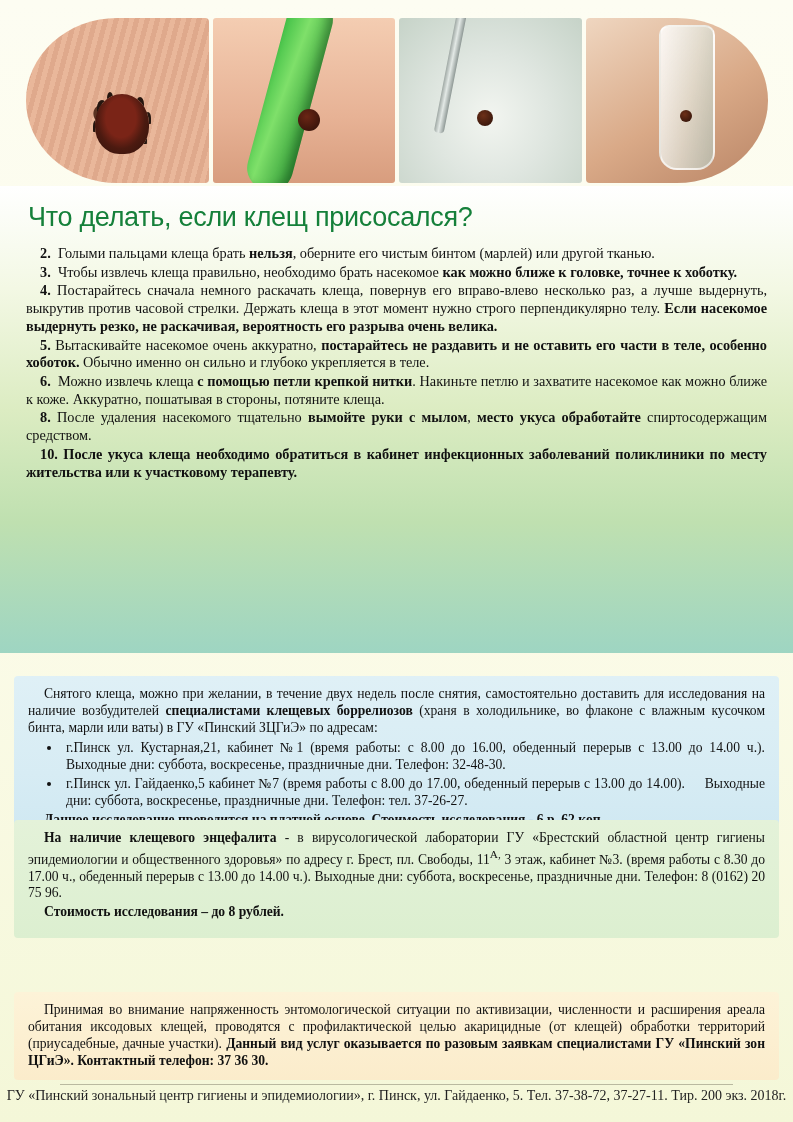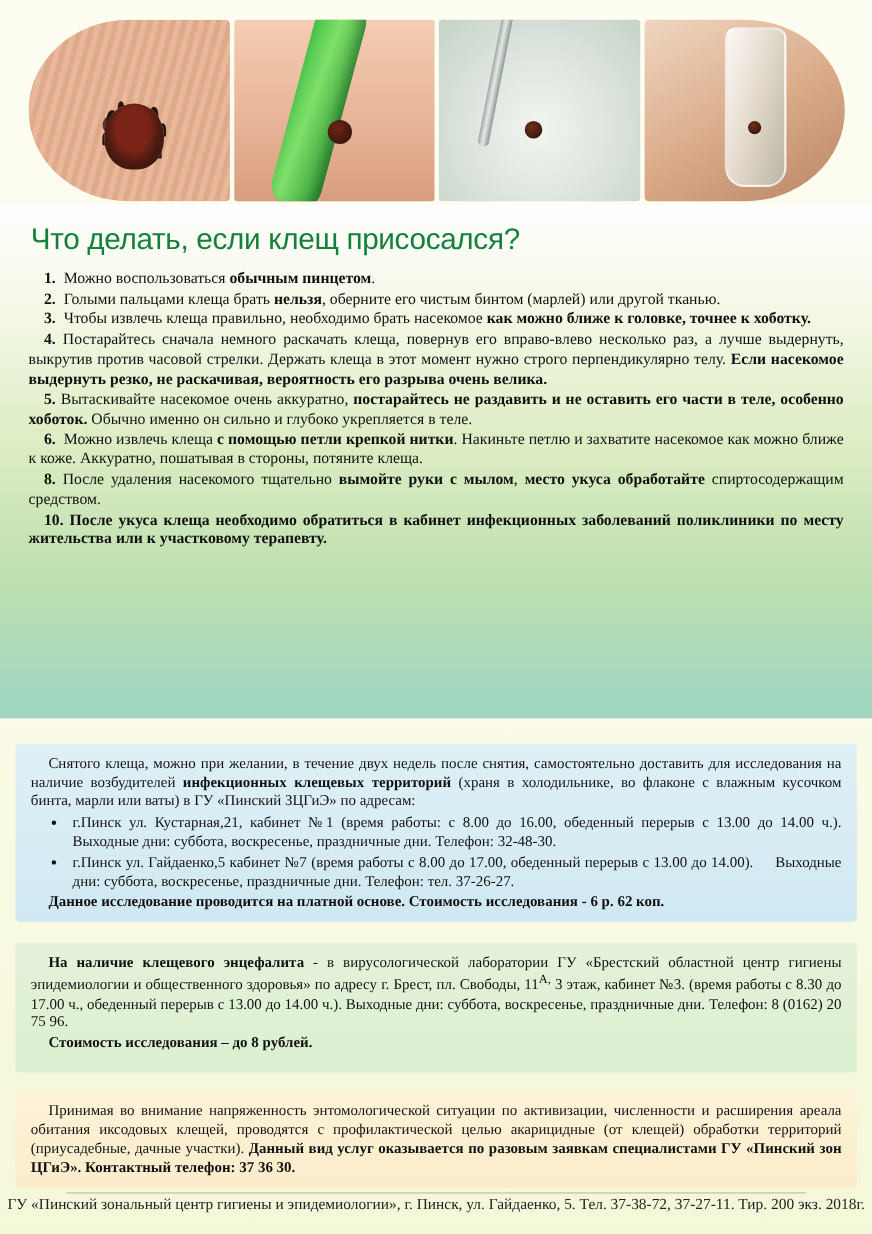--- a/index.html
+++ b/index.html
@@ -180,21 +180,21 @@
     line-height: 1.25;
     text-align: justify;
     padding: 10px 14px 10px 14px;
   }
   .panel-1 {
     top: 676px;
     height: 162px;
     background: linear-gradient(180deg, #dff0f6 0%, #d7ecf4 60%, #cfe8f2 100%);
   }
   .panel-2 {
-    top: 857px;
+    top: 820px;
     height: 118px;
     background: linear-gradient(180deg, #e4f2d9 0%, #dcefd0 100%);
   }
   .panel-3 {
     top: 992px;
     height: 88px;
     background: linear-gradient(180deg, #fdf3d8 0%, #fbeccb 100%);
   }
   .panel p { margin: 0 0 2px 0; }
   .indent { text-indent: 16px; }
@@ -235,33 +235,32 @@
   <div class="photo-strip">
     <div class="photo photo-1"></div>
     <div class="photo photo-2"></div>
     <div class="photo photo-3"></div>
     <div class="photo photo-4"></div>
   </div>
 
   <div class="main-block">
     <h1 class="headline">Что делать, если клещ присосался?</h1>
     <div class="steps">
-      <p class="step"><b>1.</b>&nbsp; Можно воспользоваться <b>обычным пинцетом</b>.</p>
       <p class="step"><b>2.</b>&nbsp; Голыми пальцами клеща брать <b>нельзя</b>, оберните его чистым бинтом (марлей) или другой тканью.</p>
       <p class="step"><b>3.</b>&nbsp; Чтобы извлечь клеща правильно, необходимо брать насекомое <b>как можно ближе к головке, точнее к хоботку.</b></p>
       <p class="step"><b>4.</b> Постарайтесь сначала немного раскачать клеща, повернув его вправо-влево несколько раз, а лучше выдернуть, выкрутив против часовой стрелки. Держать клеща в этот момент нужно строго перпендикулярно телу. <b>Если насекомое выдернуть резко, не раскачивая, вероятность его разрыва очень велика.</b></p>
       <p class="step"><b>5.</b> Вытаскивайте насекомое очень аккуратно, <b>постарайтесь не раздавить и не оставить его части в теле, особенно хоботок.</b> Обычно именно он сильно и глубоко укрепляется в теле.</p>
       <p class="step"><b>6.</b>&nbsp; Можно извлечь клеща <b>с помощью петли крепкой нитки</b>. Накиньте петлю и захватите насекомое как можно ближе к коже. Аккуратно, пошатывая в стороны, потяните клеща.</p>
       <p class="step"><b>8.</b> После удаления насекомого тщательно <b>вымойте руки с мылом</b>, <b>место укуса обработайте</b> спиртосодержащим средством.</p>
       <p class="step"><b>10. После укуса клеща необходимо обратиться в кабинет инфекционных заболеваний поликлиники по месту жительства или к участковому терапевту.</b></p>
     </div>
   </div>
 
   <div class="panel panel-1">
-    <p class="indent">Снятого клеща, можно при желании, в течение двух недель после снятия, самостоятельно доставить для исследования на наличие возбудителей <b>инфекционных клещевых территорий</b> (храня в холодильнике, во флаконе с влажным кусочком бинта, марли или ваты) в ГУ «Пинский ЗЦГиЭ» по адресам:</p>
+    <p class="indent">Снятого клеща, можно при желании, в течение двух недель после снятия, самостоятельно доставить для исследования на наличие возбудителей <b>специалистами клещевых боррелиозов</b> (храня в холодильнике, во флаконе с влажным кусочком бинта, марли или ваты) в ГУ «Пинский ЗЦГиЭ» по адресам:</p>
     <ul class="bullets">
       <li>г.Пинск ул. Кустарная,21, кабинет №1 (время работы: с 8.00 до 16.00, обеденный перерыв с 13.00 до 14.00 ч.). Выходные дни: суббота, воскресенье, праздничные дни. Телефон: 32-48-30.</li>
       <li>г.Пинск ул. Гайдаенко,5 кабинет №7 (время работы с 8.00 до 17.00, обеденный перерыв с 13.00 до 14.00).&nbsp;&nbsp;&nbsp;&nbsp; Выходные дни: суббота, воскресенье, праздничные дни. Телефон: тел. 37-26-27.</li>
     </ul>
     <p class="bold-line indent">Данное исследование проводится на платной основе. Стоимость исследования - 6 р. 62 коп.</p>
   </div>
 
   <div class="panel panel-2">
     <p class="indent"><b>На наличие клещевого энцефалита</b> - в вирусологической лаборатории ГУ «Брестский областной центр гигиены эпидемиологии и общественного здоровья» по адресу г. Брест, пл. Свободы, 11<sup>А,</sup> 3 этаж, кабинет №3. (время работы с  8.30 до 17.00 ч., обеденный перерыв с 13.00 до 14.00 ч.). Выходные дни: суббота, воскресенье, праздничные дни. Телефон: 8 (0162) 20 75 96.</p>
     <p class="bold-line indent">Стоимость исследования – до 8 рублей.</p>

